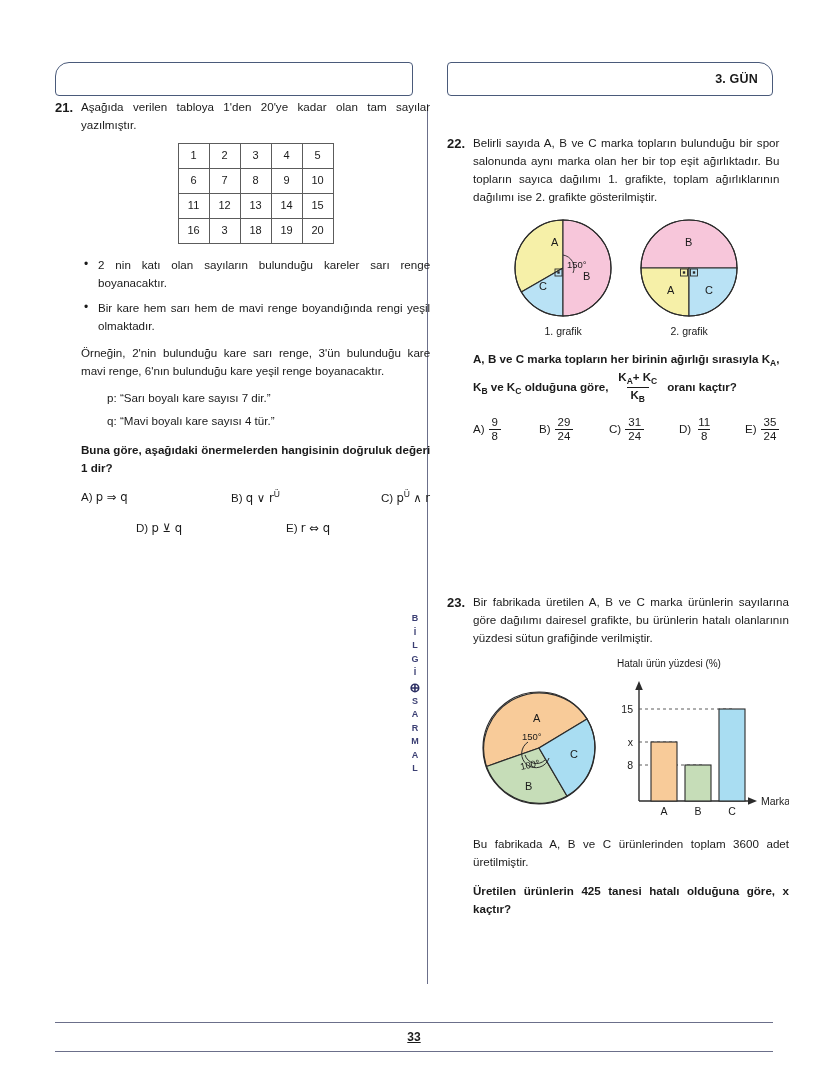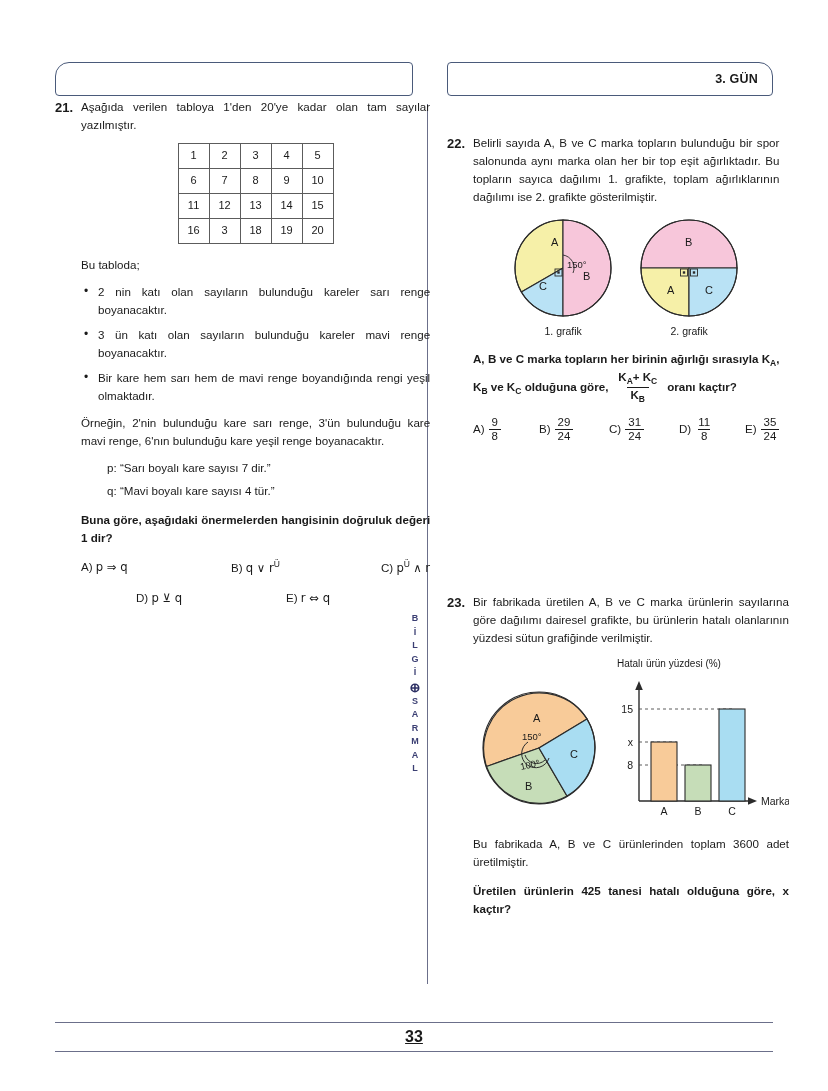--- a/index.html
+++ b/index.html
@@ -187,21 +187,21 @@
   .footer {
     position: absolute;
     left: 55px; top: 1022px;
     width: 718px; height: 28px;
     border-top: 1.4px solid #6b6f8a;
     border-bottom: 1.4px solid #6b6f8a;
     display: flex;
     align-items: center;
     justify-content: center;
   }
-  .footer .pg { font-size: 16px; font-weight: bold; text-decoration: underline; }
+  .footer .pg { font-size: 12px; font-weight: bold; text-decoration: underline; }
 </style>
 </head>
 <body>
 
 <div class="hdr-left"></div>
 <div class="hdr-right">
   <span class="gun">3. GÜN</span>
 </div>
 
 <div class="divider"></div>
@@ -240,25 +240,23 @@
           <tr>
             <td>16</td>
             <td>3</td>
             <td>18</td>
             <td>19</td>
             <td>20</td>
           </tr>
         </tbody>
           </table>
 
-        <p class="t">Bu tabloda;</p>
 
         <ul class="blist">
           <li>2 nin katı olan sayıların bulunduğu kareler sarı renge boyanacaktır.</li>
-          <li>3 ün katı olan sayıların bulunduğu kareler mavi renge boyanacaktır.</li>
           <li>Bir kare hem sarı hem de mavi renge boyandığında rengi yeşil olmaktadır.</li>
         </ul>
 
         <p class="t just">Örneğin, 2'nin bulunduğu kare sarı renge, 3'ün bulunduğu kare mavi renge, 6'nın bulunduğu kare yeşil renge boyanacaktır.</p>
 
         <p class="stmt">p: “Sarı boyalı kare sayısı 7 dir.”</p>
         <p class="stmt">q: “Mavi boyalı kare sayısı 4 tür.”</p>
 
         <p class="qask">Buna göre, aşağıdaki önermelerden hangisinin doğruluk değeri 1 dir?</p>
 

